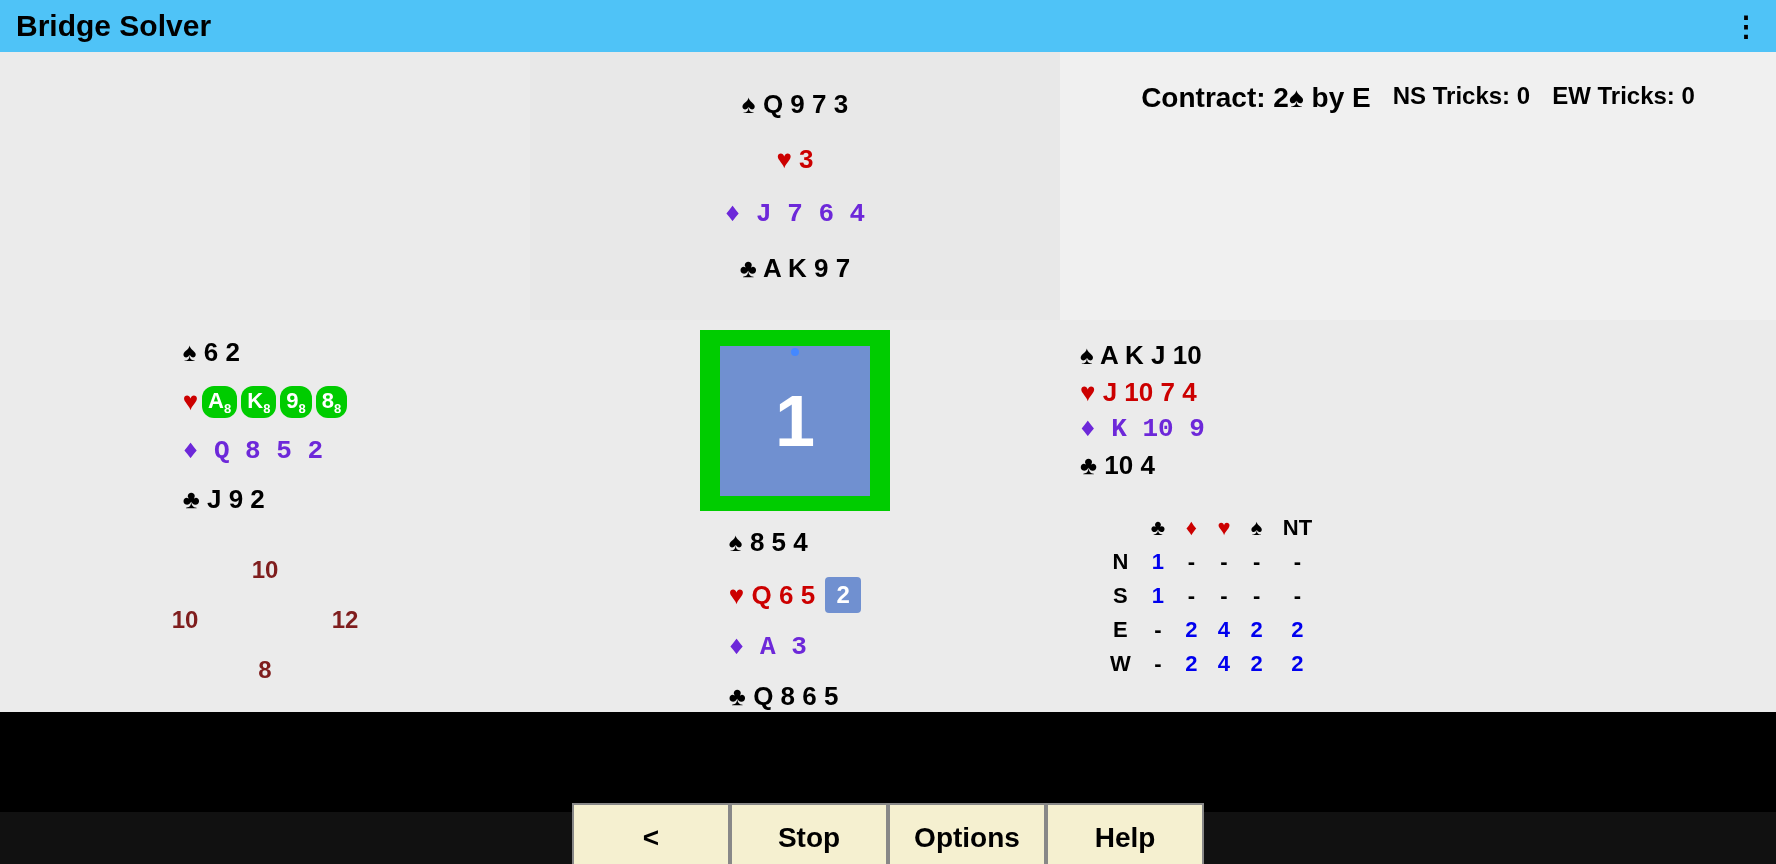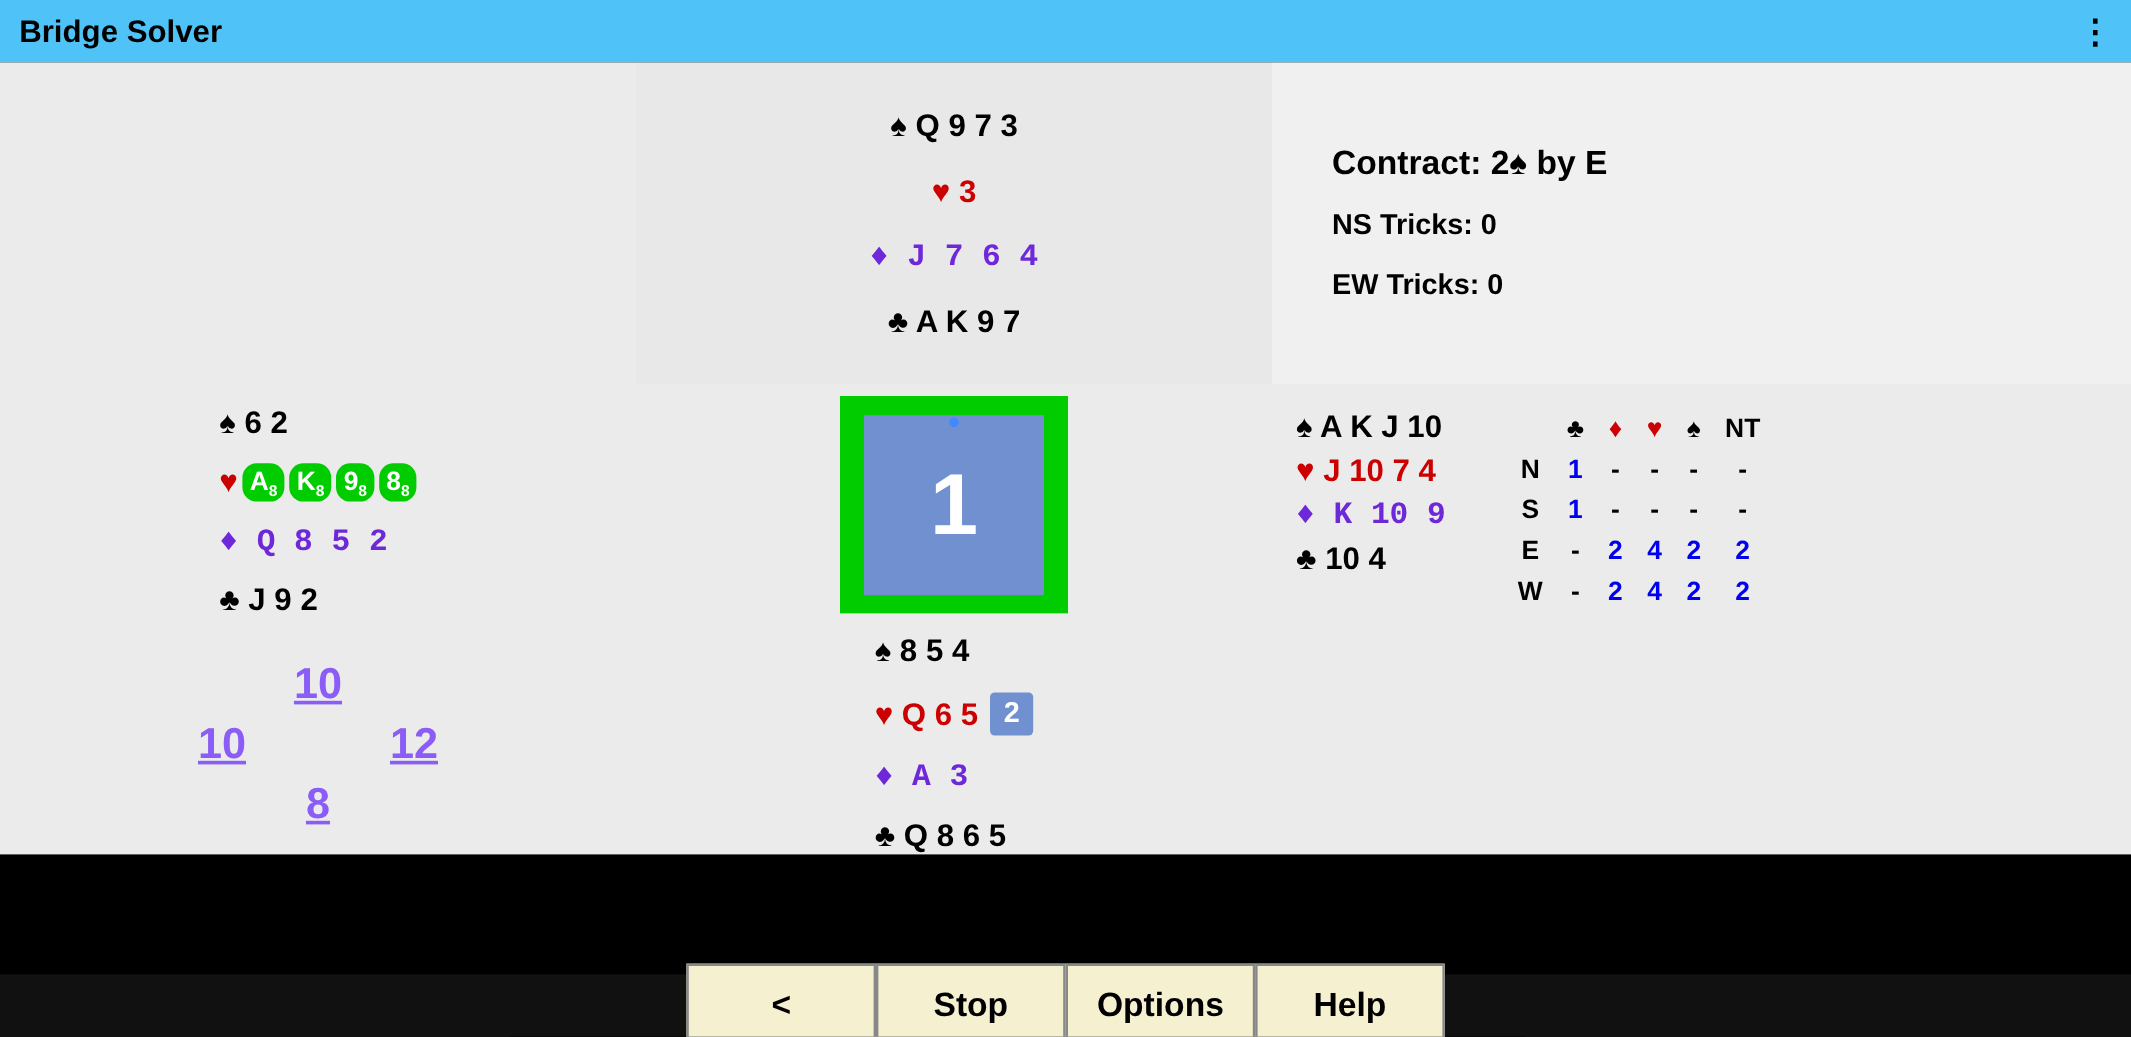--- a/index.html
+++ b/index.html
@@ -15,21 +15,21 @@
     #titlebar {
       width: 100%;
       height: 52px;
       background: #4fc3f7;
       display: flex;
       align-items: center;
       justify-content: space-between;
       padding: 0 16px;
     }
     #titlebar .title {
-      font-size: 26px;
+      font-size: 30px;
       font-weight: bold;
       color: #000;
     }
     #titlebar .menu-icon {
       font-size: 28px;
       color: #000;
       font-weight: bold;
     }
 
     .card-row {
@@ -149,32 +149,32 @@
 
     
     #grid {
       width: 1776px;
       height: 760px;
       display: grid;
       grid-template-columns: 530px 530px 716px;
       grid-template-rows: 268px 392px;
     }
     .west-number {
-      font-size: 36px;
-      font-weight: bold;
-      color: #8b5cf6;
-      text-decoration: underline;
+      font-size: 24px;
+      font-weight: bold;
+      color: #7f1d1d;
     }
 
     
     #east-score-cell {
       grid-column: 3;
       grid-row: 2;
       background: #ebebeb;
       display: flex;
+      flex-direction: column;
       align-items: flex-start;
       padding: 20px 20px;
       gap: 30px;
     }
     .east-hand-section {
       display: flex;
       flex-direction: column;
       gap: 6px;
       padding-top: 0;
     }
@@ -219,21 +219,21 @@
       <span class="suit-heart">♥ 3</span>
     </div>
     <div class="card-row">
       <span class="suit-diamond">♦ J 7 6 4</span>
     </div>
     <div class="card-row">
       <span class="suit-club">♣ A K 9 7</span>
     </div>
   </div>
 
-  <div style="grid-column:3;grid-row:1;background:#f0f0f0;display:flex;flex-direction:column;align-items:flex-start;justify-content:center;padding:30px 50px;gap:22px;">
+  <div style="grid-column:3;grid-row:1;background:#f0f0f0;display:flex;flex-direction:row;align-items:flex-start;justify-content:center;padding:30px 50px;gap:22px;">
     <div class="contract-text">Contract: 2♠ by E</div>
     <div class="tricks-text">NS Tricks: 0</div>
     <div class="tricks-text">EW Tricks: 0</div>
   </div>
 
   <div style="grid-column:1;grid-row:2;background:#ebebeb;display:flex;flex-direction:column;align-items:center;justify-content:center;gap:0;">
 
     <div style="display:flex;flex-direction:column;gap:18px;margin-bottom:30px;">
       <div class="card-row">
         <span class="suit-spade">♠ 6 2</span>

